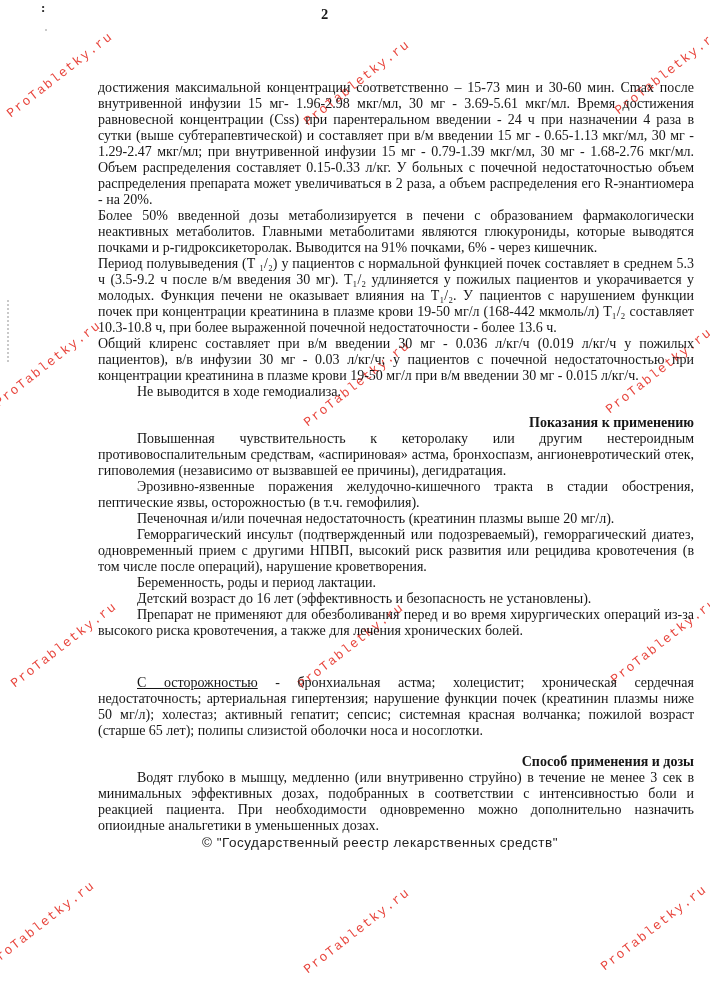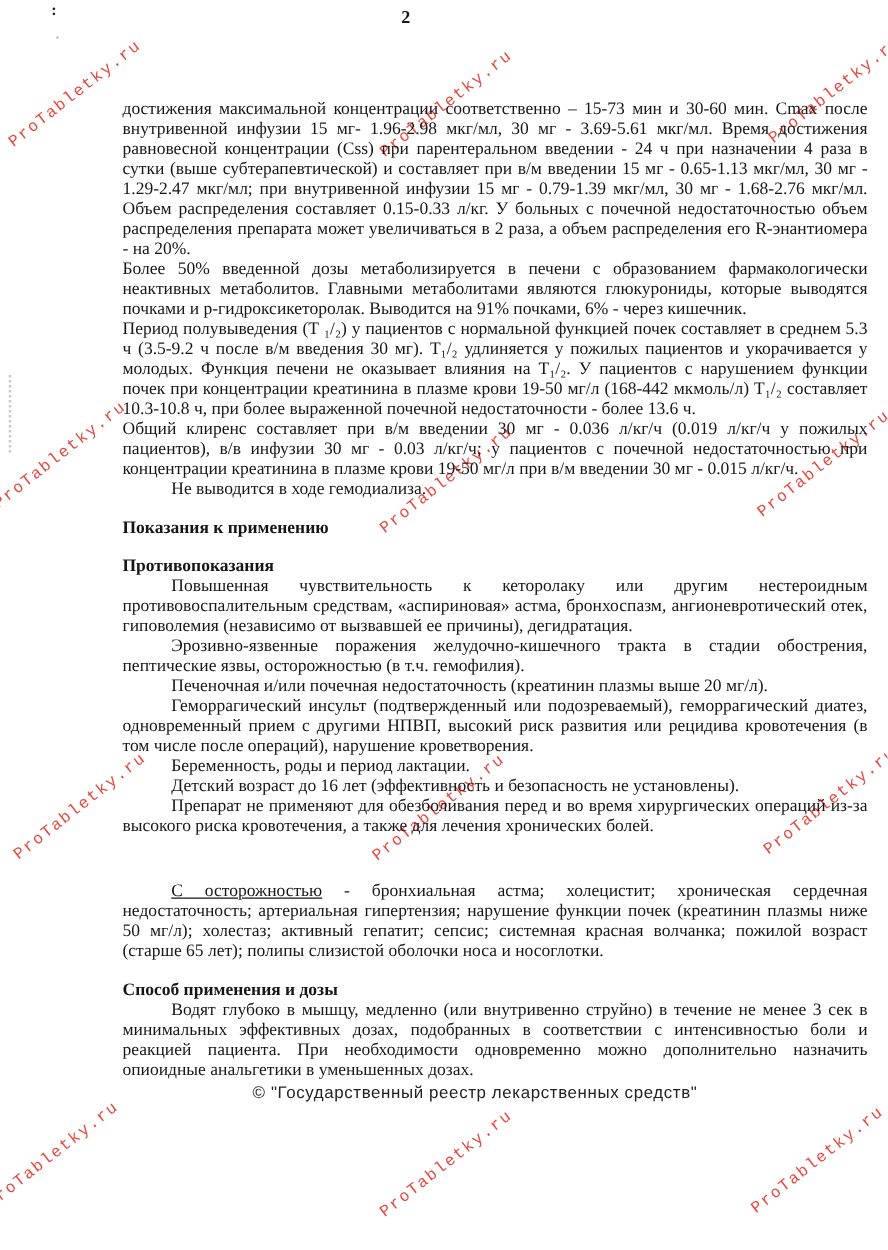--- a/index.html
+++ b/index.html
@@ -50,21 +50,21 @@
   .text-block {
     position: absolute; left: 98px; top: 80px; width: 596px;
     font-size: 14px; line-height: 16px;
     text-align: justify;
     z-index: 2;
   }
   .text-block p { margin: 0; }
   .text-block p.indent { text-indent: 39px; }
   .text-block h3 {
     font-size: 14px; line-height: 16px; font-weight: bold;
-    margin: 15px 0 0 0; text-align: left;
+    margin: 15px 0 0 0; text-align: right;
   }
   .text-block p.gap-before { margin-top: 36px; }
   .lead-underline { text-decoration: underline; }
 
   
   .footer-line {
     margin-top: 1px;
     text-align: center;
     font-family: "Liberation Sans", "DejaVu Sans", sans-serif;
     font-size: 13.5px; letter-spacing: 0.5px;
@@ -94,21 +94,20 @@
 
 <div class="text-block">
   <p>достижения максимальной концентрации соответственно – 15-73 мин и 30-60 мин. Cmax после внутривенной инфузии 15 мг- 1.96-2.98 мкг/мл, 30 мг - 3.69-5.61 мкг/мл. Время достижения равновесной концентрации (Css) при парентеральном введении - 24 ч при назначении 4 раза в сутки (выше субтерапевтической) и составляет при в/м введении 15 мг - 0.65-1.13 мкг/мл, 30 мг - 1.29-2.47 мкг/мл; при внутривенной инфузии 15 мг - 0.79-1.39 мкг/мл, 30 мг - 1.68-2.76 мкг/мл. Объем распределения составляет 0.15-0.33 л/кг. У больных с почечной недостаточностью объем распределения препарата может увеличиваться в 2 раза, а объем распределения его R-энантиомера - на 20%.</p>
   <p>Более 50% введенной дозы метаболизируется в печени с образованием фармакологически неактивных метаболитов. Главными метаболитами являются глюкурониды, которые выводятся почками и р-гидроксикеторолак. Выводится на 91% почками, 6% - через кишечник.</p>
   <p>Период полувыведения (Т ₁/₂) у пациентов с нормальной функцией почек составляет в среднем 5.3 ч (3.5-9.2 ч после в/м введения 30 мг). Т₁/₂ удлиняется у пожилых пациентов и укорачивается у молодых. Функция печени не оказывает влияния на Т₁/₂. У пациентов с нарушением функции почек при концентрации креатинина в плазме крови 19-50 мг/л (168-442 мкмоль/л) Т₁/₂ составляет 10.3-10.8 ч, при более выраженной почечной недостаточности - более 13.6 ч.</p>
   <p>Общий клиренс составляет при в/м введении 30 мг - 0.036 л/кг/ч (0.019 л/кг/ч у пожилых пациентов), в/в инфузии 30 мг - 0.03 л/кг/ч; у пациентов с почечной недостаточностью при концентрации креатинина в плазме крови 19-50 мг/л при в/м введении 30 мг - 0.015 л/кг/ч.</p>
   <p class="indent">Не выводится в ходе гемодиализа.</p>
 
   <h3>Показания к применению</h3>
 
-  <h3>Противопоказания</h3>
   <p class="indent">Повышенная чувствительность к кеторолаку или другим нестероидным противовоспалительным средствам, «аспириновая» астма, бронхоспазм, ангионевротический отек, гиповолемия (независимо от вызвавшей ее причины), дегидратация.</p>
   <p class="indent">Эрозивно-язвенные поражения желудочно-кишечного тракта в стадии обострения, пептические язвы, осторожностью (в т.ч. гемофилия).</p>
   <p class="indent">Печеночная и/или почечная недостаточность (креатинин плазмы выше 20 мг/л).</p>
   <p class="indent">Геморрагический инсульт (подтвержденный или подозреваемый), геморрагический диатез, одновременный прием с другими НПВП, высокий риск развития или рецидива кровотечения (в том числе после операций), нарушение кроветворения.</p>
   <p class="indent">Беременность, роды и период лактации.</p>
   <p class="indent">Детский возраст до 16 лет (эффективность и безопасность не установлены).</p>
   <p class="indent">Препарат не применяют для обезболивания перед и во время хирургических операций из-за высокого риска кровотечения, а также для лечения хронических болей.</p>
 
   <p class="indent gap-before">
     <span class="lead-underline">С осторожностью</span><span> - бронхиальная астма; холецистит; хроническая сердечная недостаточность; артериальная гипертензия; нарушение функции почек (креатинин плазмы ниже 50 мг/л); холестаз; активный гепатит; сепсис; системная красная волчанка; пожилой возраст (старше 65 лет); полипы слизистой оболочки носа и носоглотки.</span>

